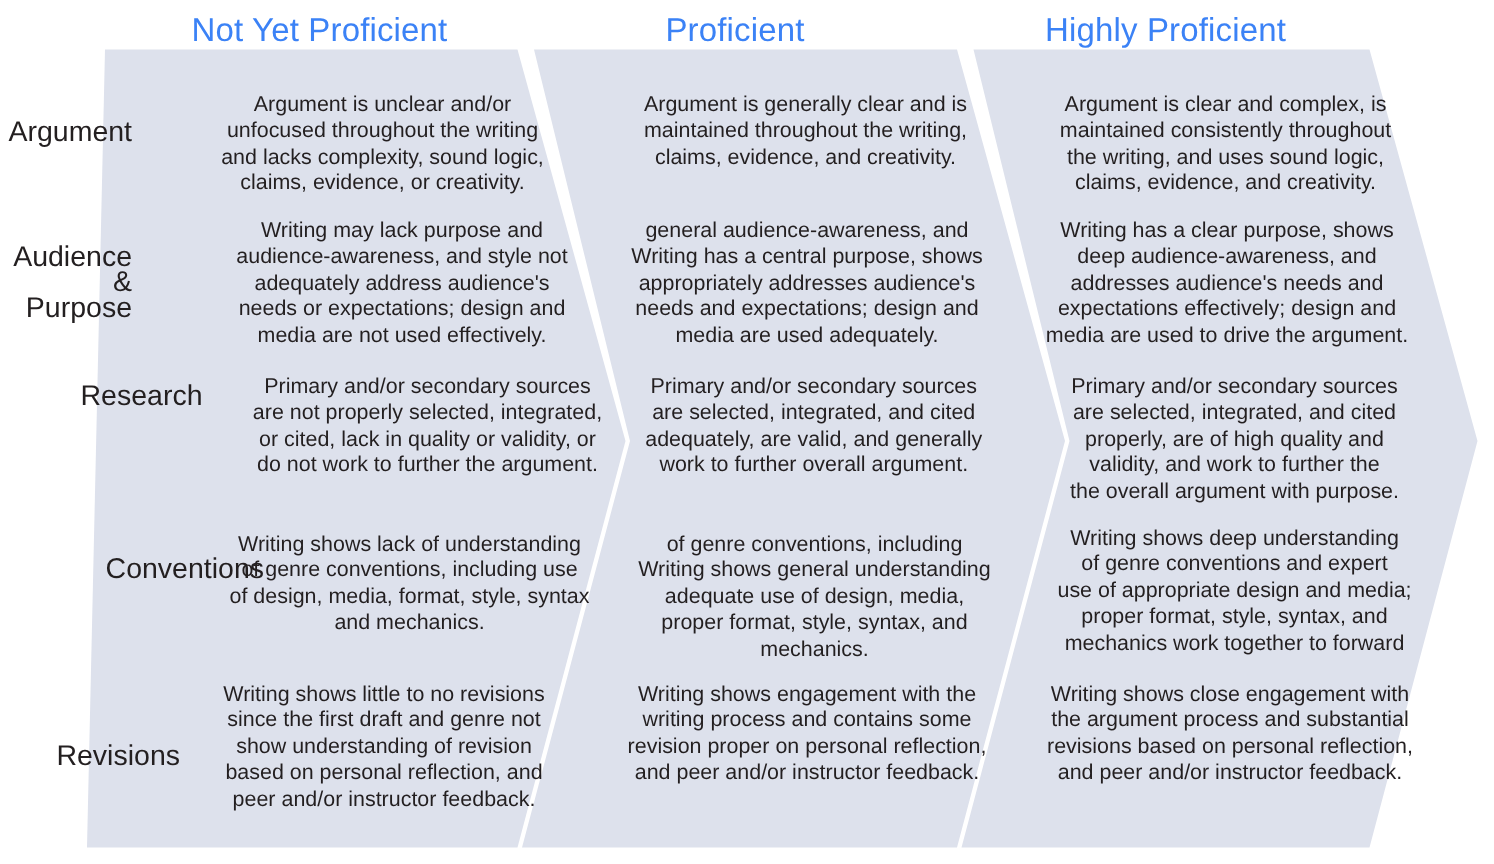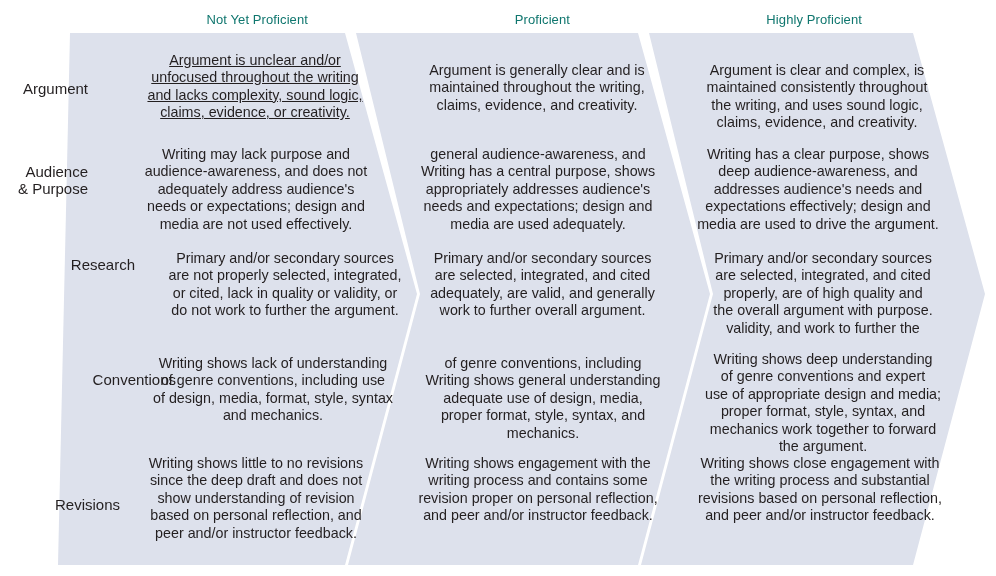--- a/index.html
+++ b/index.html
@@ -22,31 +22,31 @@
   }
   #chevron-layer {
     position: absolute;
     left: 0;
     top: 0;
     width: 996px;
     height: 576px;
   }
   .col-header {
     position: absolute;
-    text-align: right;
-    font-size: 13px;
+    text-align: center;
+    font-size: 22px;
     line-height: 20px;
-    color: #0f766e;
+    color: #3b82f6;
     letter-spacing: 0.1px;
     white-space: nowrap;
   }
   .row-label {
     position: absolute;
     text-align: right;
-    font-size: 15px;
+    font-size: 19px;
     line-height: 17px;
     color: #231f20;
   }
   .cell-text {
     position: absolute;
     text-align: center;
     font-size: 14.3px;
     line-height: 17.4px;
     color: #231f20;
   }
@@ -78,41 +78,41 @@
     <div>Audience</div>
     <div>&amp; Purpose</div>
   </div>
 
   <div class="row-label" style="left:0px; top:256px; width:135px;">Research</div>
 
   <div class="row-label" style="left:0px; top:371px; width:140px;padding-left:36px;">Conventions</div>
 
   <div class="row-label" style="left:0px; top:496px; width:120px;text-align:right;">Revisions</div>
 
-  <div class="cell-text" style="left:110px; top:52px; width:290px;text-decoration:underline;">
+  <div class="cell-text" style="left:110px; top:62px; width:290px;">
       <span>Argument is unclear and/or</span>
       <span>unfocused throughout the writing</span>
       <span>and lacks complexity, sound logic,</span>
       <span>claims, evidence, or creativity.</span>
     </div>
   <div class="cell-text" style="left:392px; top:62px; width:290px;">
       <span>Argument is generally clear and is</span>
       <span>maintained throughout the writing,</span>
       <span>claims, evidence, and creativity.</span>
     </div>
   <div class="cell-text" style="left:672px; top:62px; width:290px;">
       <span>Argument is clear and complex, is</span>
       <span>maintained consistently throughout</span>
       <span>the writing, and uses sound logic,</span>
       <span>claims, evidence, and creativity.</span>
     </div>
 
-  <div class="cell-text" style="left:110px; top:146px; width:292px;">
+  <div class="cell-text" style="left:122px; top:146px; width:292px;">
       <span>Writing may lack purpose and</span>
-      <span>audience-awareness, and does not</span>
+      <span>audience-awareness, and style not</span>
       <span>adequately address audience's</span>
       <span>needs or expectations; design and</span>
       <span>media are not used effectively.</span>
     </div>
   <div class="cell-text" style="left:392px; top:146px; width:292px;">
       <span>general audience-awareness, and</span>
       <span>Writing has a central purpose, shows</span>
       <span>appropriately addresses audience's</span>
       <span>needs and expectations; design and</span>
       <span>media are used adequately.</span>
@@ -134,22 +134,22 @@
   <div class="cell-text" style="left:400px; top:250px; width:285px;">
       <span>Primary and/or secondary sources</span>
       <span>are selected, integrated, and cited</span>
       <span>adequately, are valid, and generally</span>
       <span>work to further overall argument.</span>
     </div>
   <div class="cell-text" style="left:678px; top:250px; width:290px;">
       <span>Primary and/or secondary sources</span>
       <span>are selected, integrated, and cited</span>
       <span>properly, are of high quality and</span>
+      <span>validity, and work to further the</span>
       <span>the overall argument with purpose.</span>
-      <span>validity, and work to further the</span>
     </div>
 
   <div class="cell-text" style="left:128px; top:355px; width:290px;">
       <span>Writing shows lack of understanding</span>
       <span>of genre conventions, including use</span>
       <span>of design, media, format, style, syntax</span>
       <span>and mechanics.</span>
     </div>
   <div class="cell-text" style="left:400px; top:355px; width:286px;">
       <span>of genre conventions, including</span>
@@ -157,36 +157,35 @@
       <span>adequate use of design, media,</span>
       <span>proper format, style, syntax, and</span>
       <span>mechanics.</span>
     </div>
   <div class="cell-text" style="left:678px; top:351px; width:290px;">
       <span>Writing shows deep understanding</span>
       <span>of genre conventions and expert</span>
       <span>use of appropriate design and media;</span>
       <span>proper format, style, syntax, and</span>
       <span>mechanics work together to forward</span>
-      <span>the argument.</span>
     </div>
 
   <div class="cell-text" style="left:110px; top:455px; width:292px;">
       <span>Writing shows little to no revisions</span>
-      <span>since the deep draft and does not</span>
+      <span>since the first draft and genre not</span>
       <span>show understanding of revision</span>
       <span>based on personal reflection, and</span>
       <span>peer and/or instructor feedback.</span>
     </div>
   <div class="cell-text" style="left:392px; top:455px; width:292px;">
       <span>Writing shows engagement with the</span>
       <span>writing process and contains some</span>
       <span>revision proper on personal reflection,</span>
       <span>and peer and/or instructor feedback.</span>
     </div>
   <div class="cell-text" style="left:672px; top:455px; width:296px;">
       <span>Writing shows close engagement with</span>
-      <span>the writing process and substantial</span>
+      <span>the argument process and substantial</span>
       <span>revisions based on personal reflection,</span>
       <span>and peer and/or instructor feedback.</span>
     </div>
 
 </div>
 
 </body></html>

